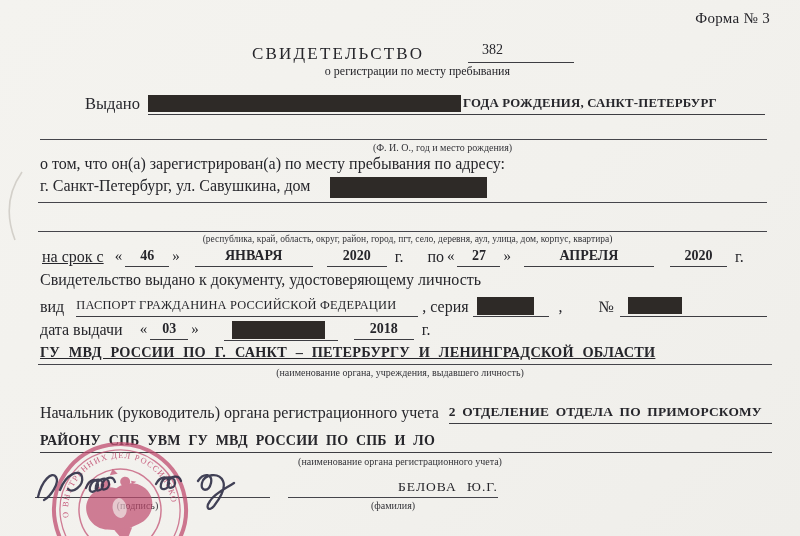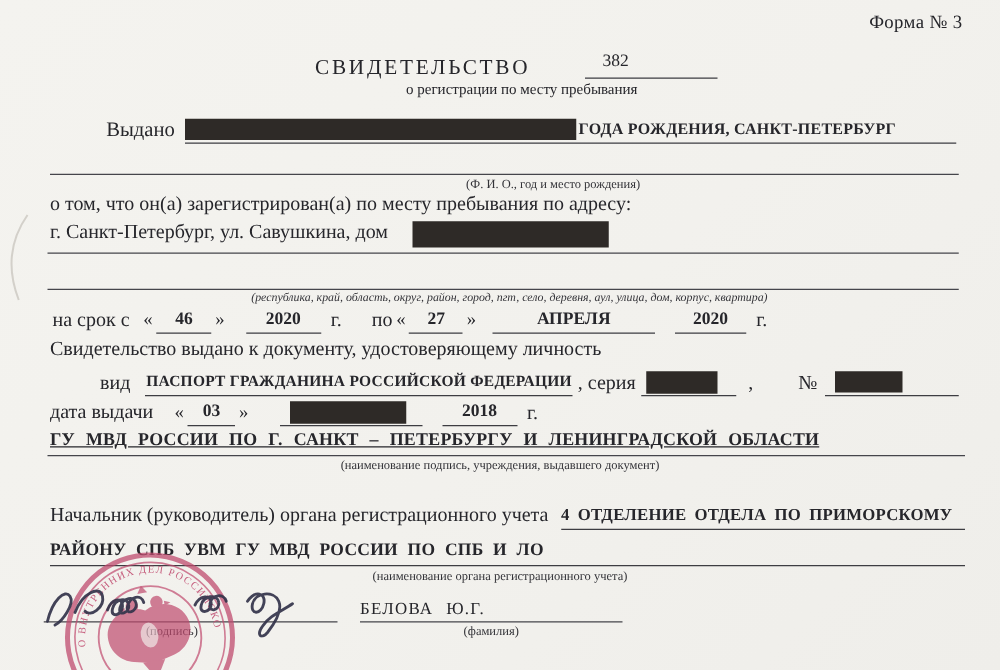--- a/index.html
+++ b/index.html
@@ -28,46 +28,46 @@
   .rule{ border-top:1.5px solid #45454b; height:0; }
   .fio-rule{ top:139px; left:40px; right:33px; }
   .caption{ font-size:10px; color:#333338; text-align:center; white-space:nowrap; }
   .fio-caption{ top:142px; left:120px; right:35px; }
 
   .statement1{ top:155px; left:40px; font-size:16px; }
   .address-row{ top:177px; left:40px; font-size:16px; }
   .bar-house{ top:177px; left:330px; width:157px; height:21px; }
   .addr-underline{ top:202px; left:38px; right:33px; }
   .addr-rule2{ top:231px; left:38px; right:33px; }
-  .addr-caption{ top:234px; left:45px; right:30px; font-size:9.5px;font-style:italic; }
+  .addr-caption{ top:234px; left:45px; right:30px; font-size:9.5px; }
 
   .period-row{ top:246px; left:42px; right:25px; display:flex; align-items:flex-end; font-size:16px; white-space:nowrap; }
   .q{ font-size:15px; padding:0 3px; line-height:21px; }
   .ufield{ border-bottom:1.7px solid #3d3d42; text-align:center; font-weight:bold; font-size:14px; height:21px; line-height:20px; }
   .w-day1{ width:44px; } .w-mon1{ width:118px; margin-left:12px; } .w-yr1{ width:60px; margin-left:14px; }
   .w-day2{ width:43px; } .w-mon2{ width:130px; margin-left:10px; } .w-yr2{ width:57px; margin-left:16px; }
   .g-suffix{ margin-left:8px; line-height:21px; }
   .po-label{ margin-left:24px; line-height:21px; }
-  .period-label{ line-height:21px; margin-right:8px; }
+  .period-label{ line-height:21px; margin-right:8px;text-decoration:underline; }
 
   .statement2{ top:271px; left:40px; font-size:16px; }
 
   .vid-row{ top:295px; left:40px; right:33px; display:flex; align-items:flex-end; font-size:16px; height:22px; }
-  .vid-label{ line-height:21px; margin-right:12px;margin-left:40px; }
-  .f-passport{ width:342px; border-bottom:1.6px solid #3d3d42; text-align:center; font-weight:bold;
+  .vid-label{ line-height:21px; margin-right:12px; }
+  .f-passport{ width:342px; border-bottom:1.6px solid #3d3d42; text-align:left; font-weight:normal;
                font-size:12.4px; letter-spacing:.2px; height:22px; line-height:21px; white-space:nowrap; }
   .series-label{ line-height:21px; margin:0 4px; }
   .f-series{ width:76px; border-bottom:1.6px solid #3d3d42; height:22px; display:flex; align-items:center; }
   .bar-series{ width:57px; height:18px; margin-left:4px; }
   .comma{ line-height:21px; margin-left:10px; }
   .no-label{ line-height:21px; margin-left:36px; margin-right:6px; }
   .f-number{ flex:1; border-bottom:1.6px solid #3d3d42; height:22px; display:flex; align-items:center; }
   .bar-number{ width:54px; height:17px; margin-left:8px; }
 
-  .date-row{ top:319px; left:40px; display:flex; align-items:center; font-size:16px; }
+  .date-row{ top:319px; left:40px; display:flex; align-items:flex-start; font-size:16px; }
   .date-label{ line-height:22px; margin-right:14px; }
   .f-day{ width:38px; } 
   .f-issuemonth{ width:114px; margin-left:22px; border-bottom:1.7px solid #3d3d42; height:22px; display:flex; align-items:center; }
   .bar-month{ width:93px; height:18px; margin-left:8px; }
   .f-issueyear{ width:60px; margin-left:16px; }
 
   .issuer-row{ top:344px; left:40px; font-size:14.3px; font-weight:600; letter-spacing:.2px; word-spacing:5px; white-space:nowrap;text-decoration:underline; }
   .issuer-rule{ top:364px; left:38px; right:28px; }
   .issuer-caption{ top:367px; left:0; right:0; }
 
@@ -75,21 +75,21 @@
   .head-label{ font-size:16px; white-space:nowrap; margin-right:10px; line-height:23px; }
   .head-value{ flex:1; border-bottom:1.6px solid #3d3d42; font-weight:bold; font-size:13.4px;
                height:23px; line-height:22px; white-space:nowrap; letter-spacing:.2px; word-spacing:3px; }
   .head-row2{ top:430px; left:40px; right:28px; border-bottom:1.6px solid #3d3d42; font-weight:bold;
               font-size:14px; height:23px; line-height:22px; letter-spacing:.2px; word-spacing:4px; }
   .head-caption{ top:456px; left:0; right:0; }
 
   .sig-rule{ top:497px; left:35px; width:235px; }
   .sig-caption{ top:500px; left:20px; width:235px; }
   .name-rule{ top:497px; left:288px; width:210px; }
-  .name-value{ top:479px; left:288px; width:210px; text-align:left; font-size:13.5px; letter-spacing:1px; word-spacing:6px; }
+  .name-value{ top:479px; left:288px; width:210px; text-align:right; font-size:13.5px; letter-spacing:1px; word-spacing:6px; }
   .name-caption{ top:500px; left:288px; width:210px; }
 
   .stamp-svg{ top:436px; left:40px; width:166px; height:166px; }
   .sign-svg{ top:464px; left:30px; width:235px; height:46px; }
   .edge-artifact{ top:168px; left:0; width:26px; height:76px; }
 </style>
 </head>
 <body>
 
 <div class="paper">
@@ -115,20 +115,21 @@
   <div class="abs bar bar-house"></div>
   <div class="abs rule addr-underline"></div>
   <div class="abs rule addr-rule2"></div>
   <div class="abs caption addr-caption">(республика, край, область, округ, район, город, пгт, село, деревня, аул, улица, дом, корпус, квартира)</div>
 
   <div class="abs period-row">
     <span class="period-label">на срок с</span>
     <span class="q">«</span>
     <span class="ufield w-day1">46</span>
     <span class="q">»</span>
+    <span class="ufield w-mon1">ЯНВАРЯ</span>
     <span class="ufield w-yr1">2020</span>
     <span class="g-suffix">г.</span>
     <span class="po-label">по</span>
     <span class="q">«</span>
     <span class="ufield w-day2">27</span>
     <span class="q">»</span>
     <span class="ufield w-mon2">АПРЕЛЯ</span>
     <span class="ufield w-yr2">2020</span>
     <span class="g-suffix">г.</span>
   </div>
@@ -156,25 +157,25 @@
     <span class="q">»</span>
     <span class="f-issuemonth">
       <span class="bar bar-month"></span>
     </span>
     <span class="ufield f-issueyear">2018</span>
     <span class="g-suffix">г.</span>
   </div>
 
   <div class="abs issuer-row">ГУ МВД РОССИИ ПО Г. САНКТ – ПЕТЕРБУРГУ И ЛЕНИНГРАДСКОЙ ОБЛАСТИ</div>
   <div class="abs rule issuer-rule"></div>
-  <div class="abs caption issuer-caption">(наименование подпись, учреждения, выдавшего документ)</div>
+  <div class="abs caption issuer-caption">(наименование органа, учреждения, выдавшего личность)</div>
 
   <div class="abs head-row">
     <span class="head-label">Начальник (руководитель) органа регистрационного учета</span>
-    <span class="head-value">4 ОТДЕЛЕНИЕ ОТДЕЛА ПО ПРИМОРСКОМУ</span>
+    <span class="head-value">2 ОТДЕЛЕНИЕ ОТДЕЛА ПО ПРИМОРСКОМУ</span>
   </div>
   <div class="abs head-row2">РАЙОНУ СПБ УВМ ГУ МВД РОССИИ ПО СПБ И ЛО</div>
   <div class="abs caption head-caption">(наименование органа регистрационного учета)</div>
 
   <div class="abs rule sig-rule"></div>
   <div class="abs caption sig-caption">(подпись)</div>
   <div class="abs rule name-rule"></div>
   <div class="abs name-value">БЕЛОВА Ю.Г.</div>
   <div class="abs caption name-caption">(фамилия)</div>
 

